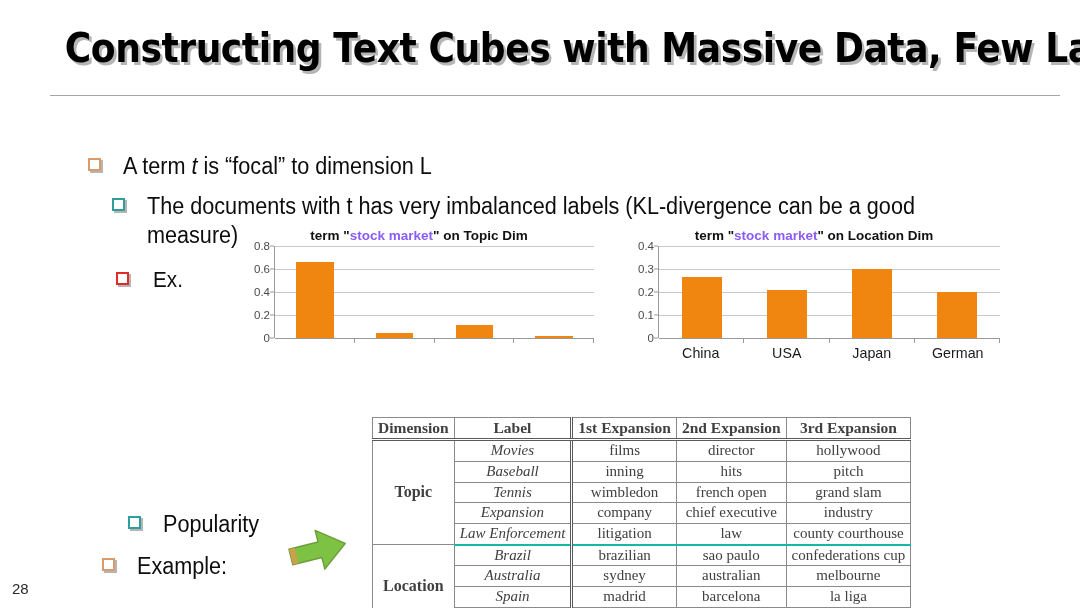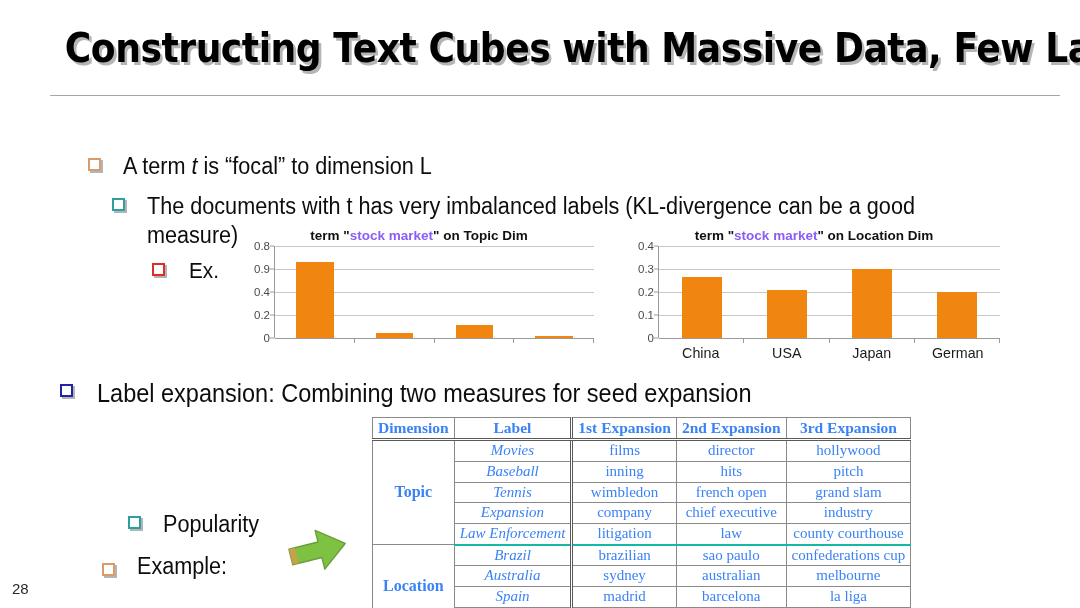--- a/index.html
+++ b/index.html
@@ -113,21 +113,21 @@
     position: absolute;
     border-collapse: collapse;
     font-family: "Liberation Serif", serif;
     background: #fff;
   }
   .exp-table td, .exp-table th {
     border: 1px solid #8a8a8a;
     padding: 1px 5px;
     text-align: center;
     font-size: 15px;
-    color: #3b82f6;
+    color: #404040;
     line-height: 1.18;
     white-space: nowrap;
   }
   .exp-table th {
     font-weight: bold; font-size: 15.5px;
     border-bottom: 3px double #5a5a5a;
   }
   .exp-table td.dim { font-weight: bold; font-size: 16px; }
   .exp-table td.lbl { font-style: italic; }
   .exp-table .col-sep { border-left: 3px double #5a5a5a; }
@@ -152,38 +152,38 @@
   <div class="bullet-row lvl2" style="left:88px; top:152px;">
     <span class="bsq tan"></span>
     <span class="btext"><span>A term </span><i>t</i><span> is “focal” to dimension L</span></span>
   </div>
 
   <div class="bullet-row lvl3" style="left:112px; top:192px; width:900px;">
     <span class="bsq teal"></span>
     <span class="btext wrap" style="max-width:880px;">The documents with t has very imbalanced labels (KL-divergence can be a good measure)</span>
   </div>
 
-  <div class="bullet-row lvl4" style="left:116px; top:257px;margin-left:36px;">
+  <div class="bullet-row lvl4" style="left:116px; top:266px;">
     <span class="bsq red"></span>
     <span class="btext">Ex.</span>
   </div>
 
   <div class="chart" id="chart-topic" style="left:244px; top:228px; width:350px;">
     <div class="chart-title">
       <span>term "</span><span class="hl">stock market</span><span>" on Topic Dim</span>
     </div>
     <div class="plot-wrap" style="height:92px;">
       <div class="yaxis">
           <span class="ytick" style="top: 92px;">0</span>
           <span class="ytickmark" style="top: 92px;"></span>
           <span class="ytick" style="top: 69px;">0.2</span>
           <span class="ytickmark" style="top: 69px;"></span>
           <span class="ytick" style="top: 46px;">0.4</span>
           <span class="ytickmark" style="top: 46px;"></span>
-          <span class="ytick" style="top: 23px;">0.9</span>
+          <span class="ytick" style="top: 23px;">0.6</span>
           <span class="ytickmark" style="top: 23px;"></span>
           <span class="ytick" style="top: 0px;">0.8</span>
           <span class="ytickmark" style="top: 0px;"></span>
         </div>
       <div class="plot">
           <div class="gridline zero" style="top: 92px;"></div>
           <div class="gridline" style="top: 69px;"></div>
           <div class="gridline" style="top: 46px;"></div>
           <div class="gridline" style="top: 23px;"></div>
           <div class="gridline" style="top: 0px;"></div>
@@ -245,33 +245,29 @@
         </div>
     </div>
     <div class="xlabels">
         <div class="xlab">China</div>
         <div class="xlab">USA</div>
         <div class="xlab">Japan</div>
         <div class="xlab">German</div>
       </div>
   </div>
 
-  <div class="bullet-row lvl1" style="left:60px; top:378px;">
-    <span class="bsq blue"></span>
-    <span class="btext">Label expansion: Combining two measures for seed expansion</span>
-  </div>
 
 
 
   <div class="bullet-row lvl2" style="left:128px; top:510px;">
     <span class="bsq teal"></span>
     <span class="btext">Popularity</span>
   </div>
 
-  <div class="bullet-row lvl2" style="left:102px; top:552px;align-items:center;">
+  <div class="bullet-row lvl2" style="left:102px; top:552px;">
     <span class="bsq tan"></span>
     <span class="btext">Example:</span>
   </div>
 
   <div class="green-arrow" style="left:286px; top:524px;">
     <svg width="66" height="52" viewBox="0 0 66 52">
       <g transform="rotate(-14 33 26)">
         <path d="M4 18 L34 18 L34 6 L60 26 L34 46 L34 34 L4 34 Z" fill="#7dc243" stroke="#6d9c3a" stroke-width="1.4" stroke-linejoin="round"></path>
         <path d="M4 18 L10 18 L10 34 L4 34 Z" fill="#c8a24a"></path>
       </g>

